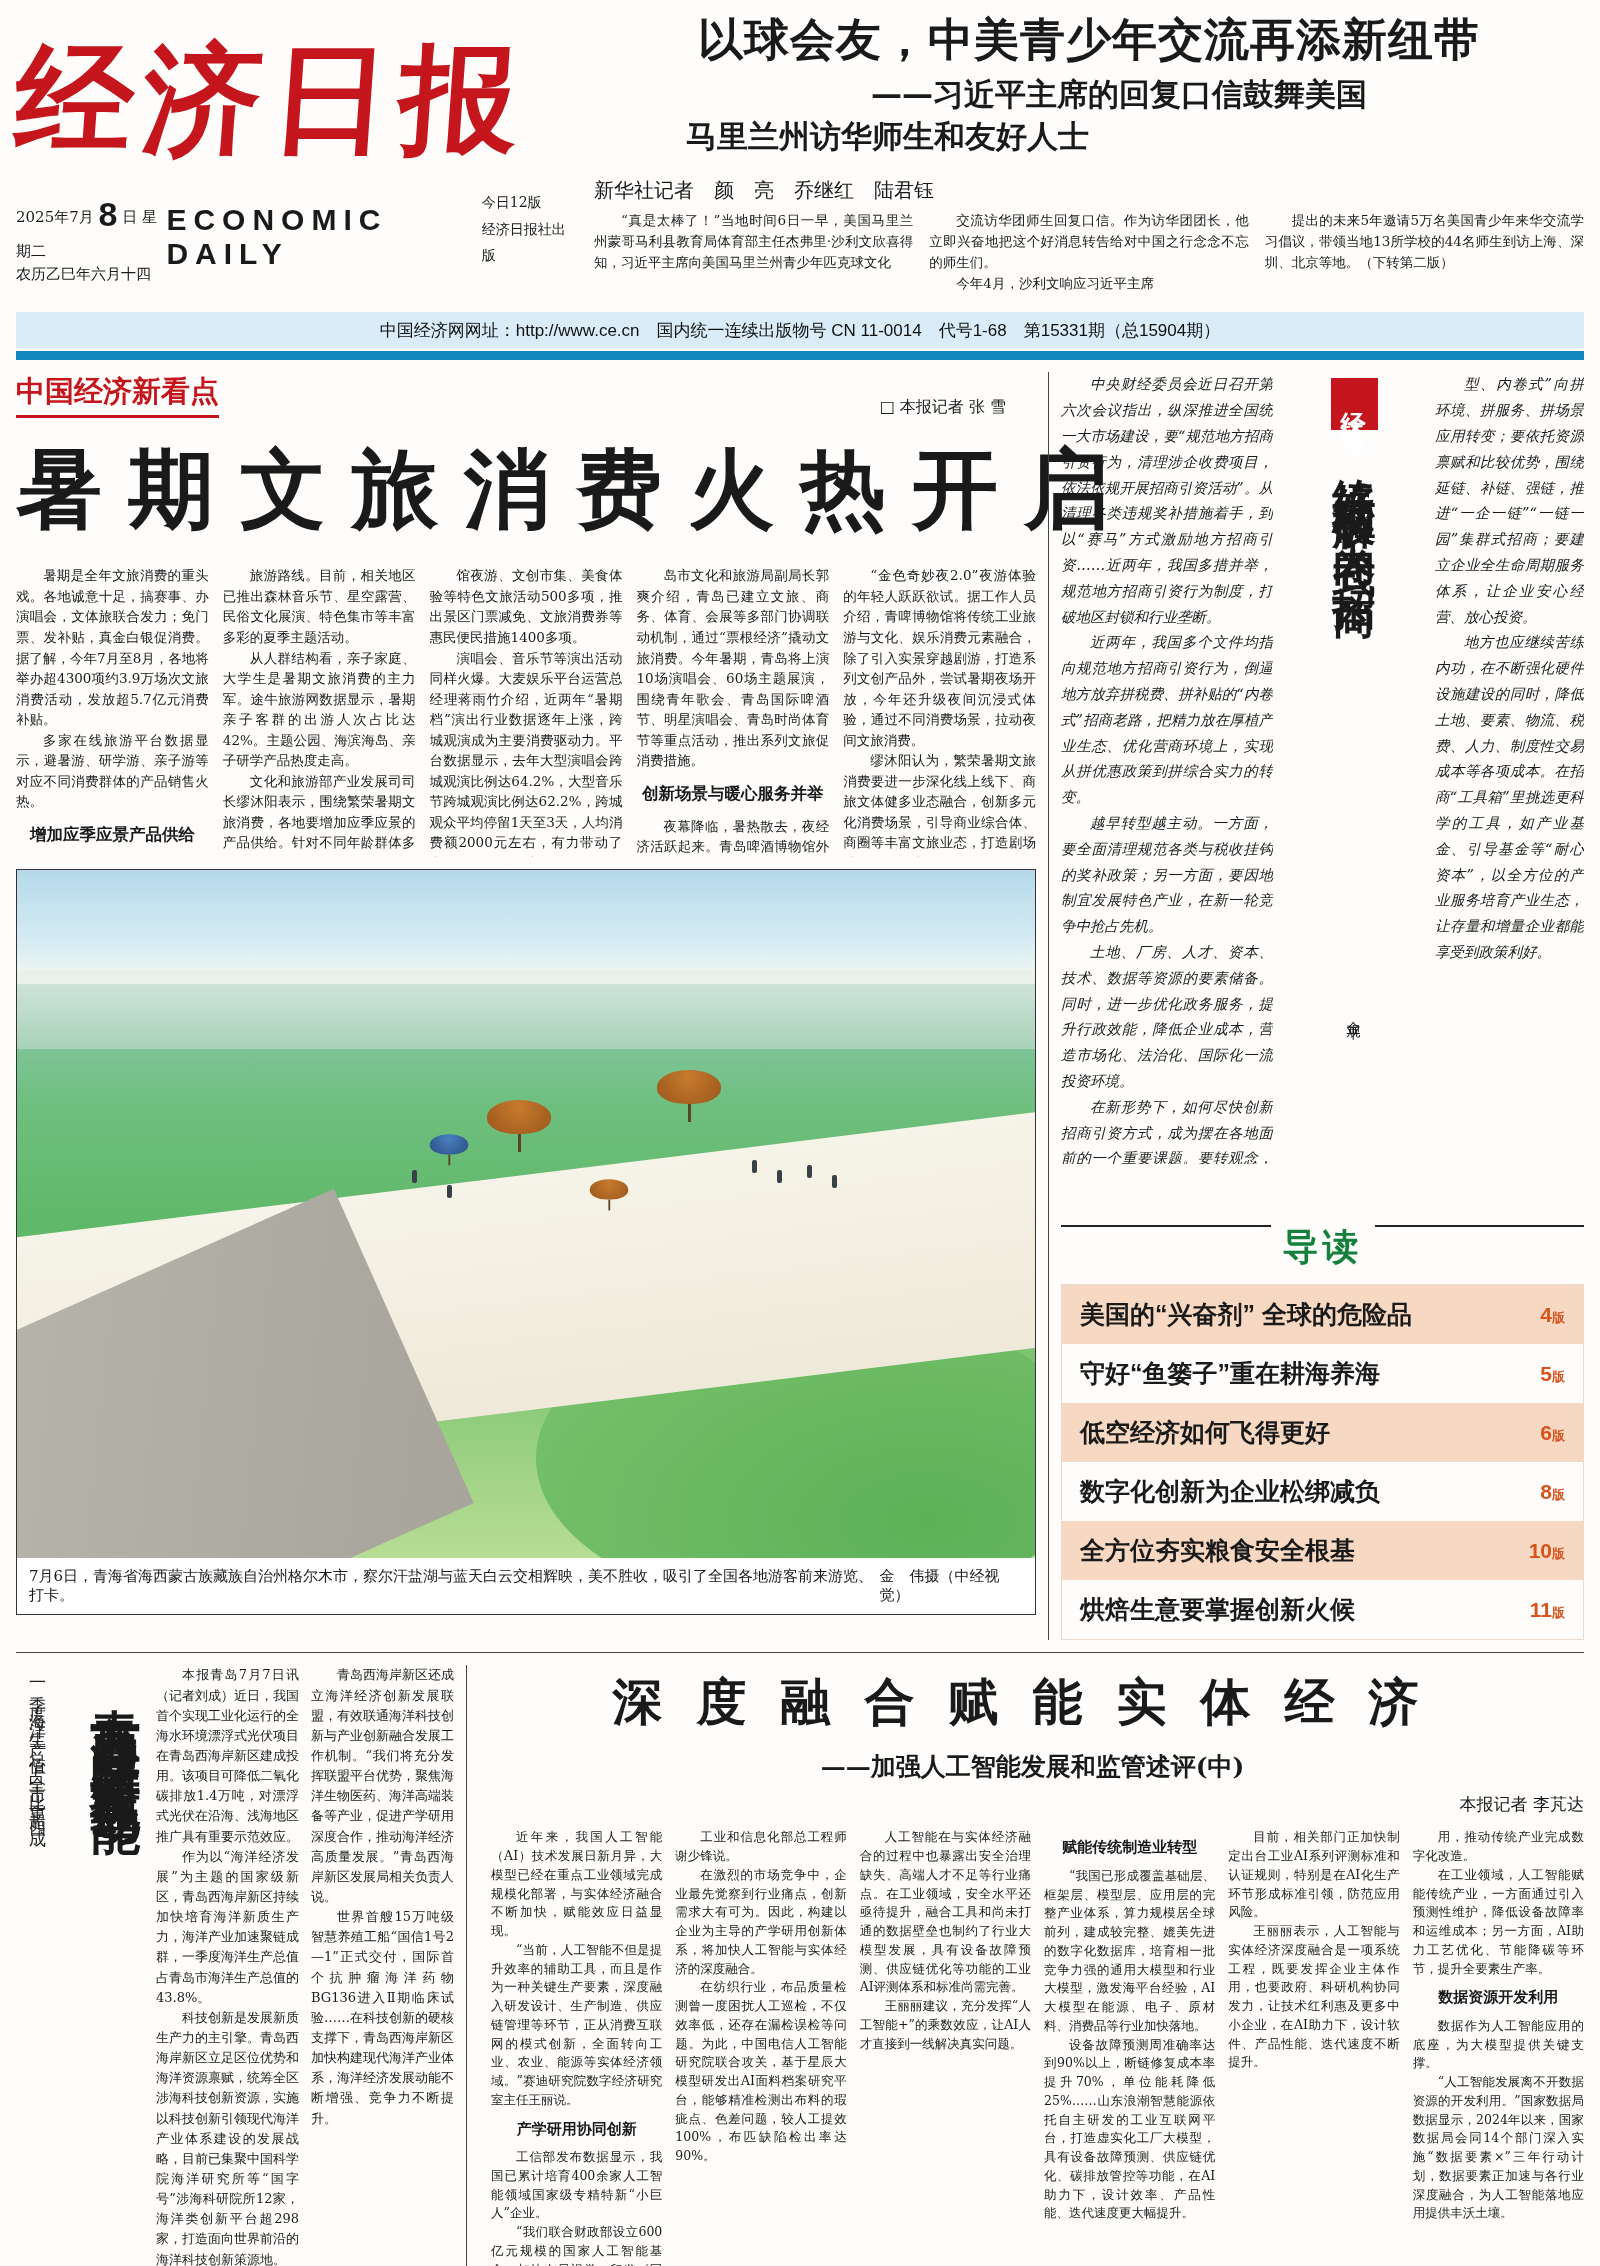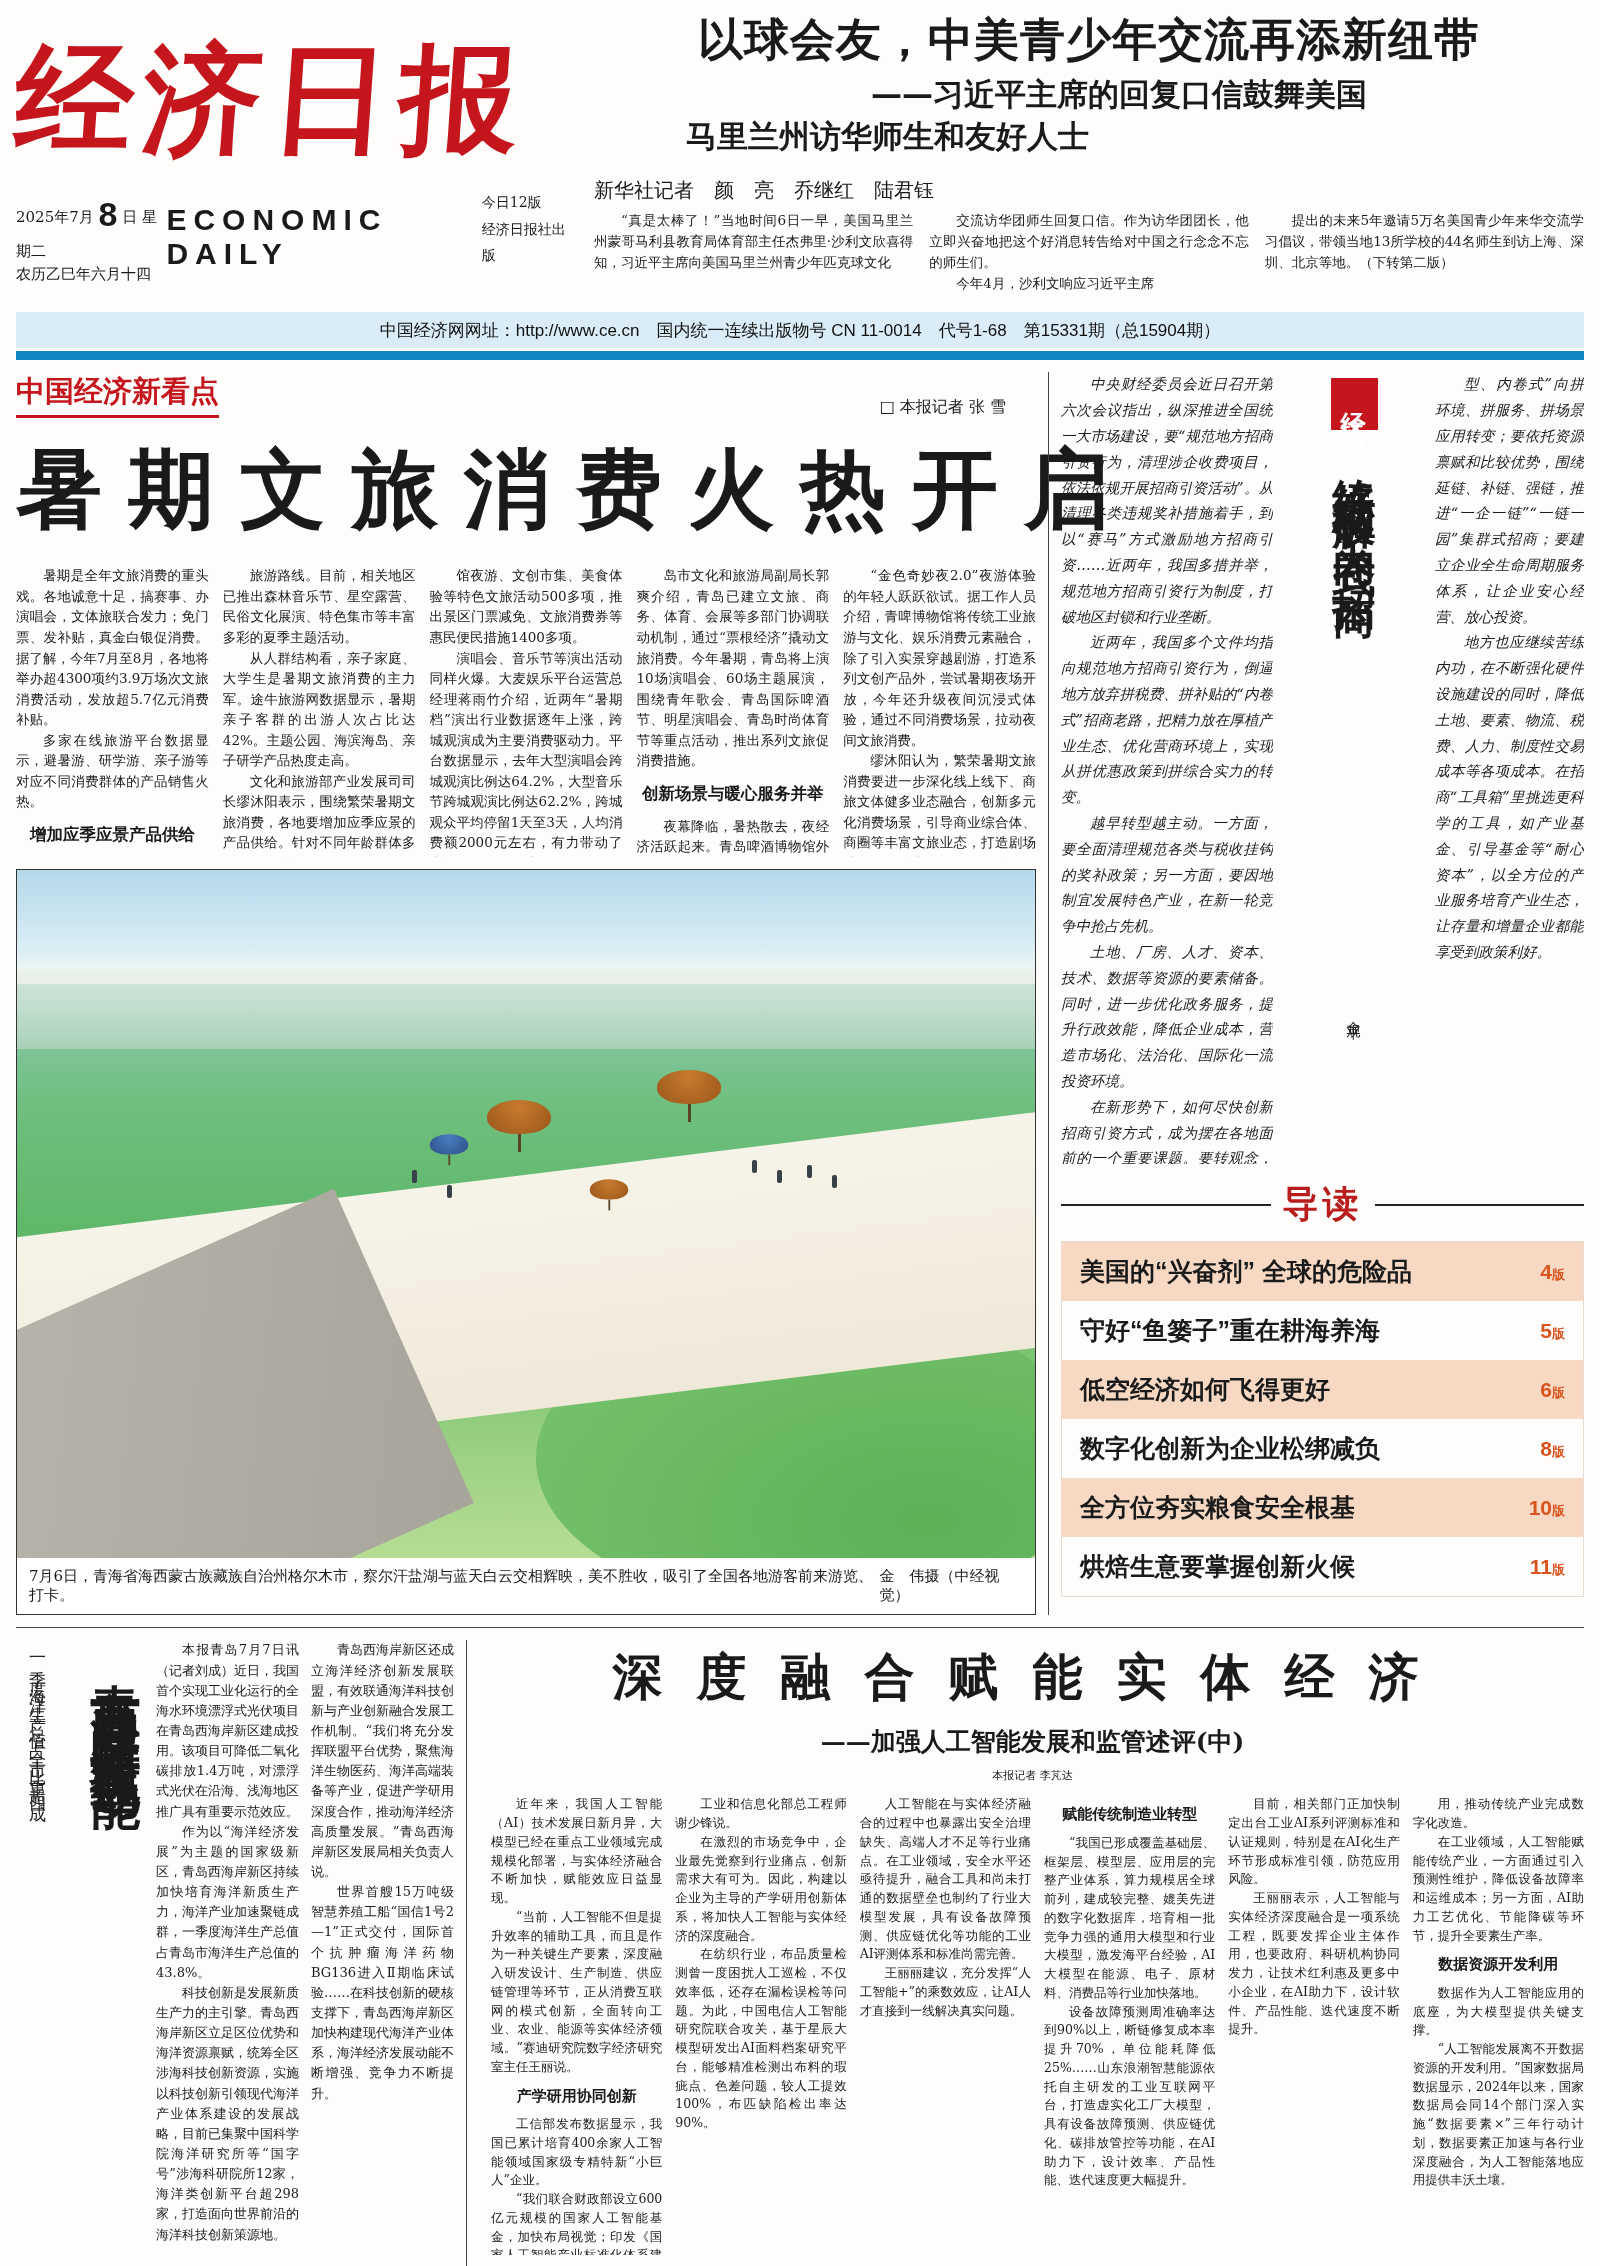--- a/index.html
+++ b/index.html
@@ -74,41 +74,41 @@
   .f-label{writing-mode:vertical-rl;background:#c4161c;color:#fff;font-size:25px;font-weight:bold;
            padding:14px 7px;letter-spacing:6px;font-family:"Liberation Sans",sans-serif;margin-top:6px;}
   .f-title{writing-mode:vertical-rl;font-size:43px;font-weight:900;letter-spacing:6px;line-height:1.25;
            margin-top:14px;font-family:"Liberation Sans",sans-serif;height:560px;}
   .f-author{writing-mode:vertical-rl;font-size:14px;margin-top:6px;letter-spacing:3px;}
   .f-colB{flex:1;min-width:0;}
   
   .guide{margin-top:16px;}
   .guide-head{display:flex;align-items:center;gap:12px;margin-bottom:12px;}
   .g-line{height:2px;background:#222;flex:1;}
-  .g-label{color:#b91c1c;font-size:36px;font-weight:900;letter-spacing:4px;font-family:"Liberation Sans",sans-serif;}
+  .g-label{color:#15803d;font-size:36px;font-weight:900;letter-spacing:4px;font-family:"Liberation Sans",sans-serif;margin-top:43px;}
   .guide-items{border:1px solid #eadbce;}
   .g-item{display:flex;justify-content:space-between;align-items:center;padding:13px 18px;}
   .g-item.hl{background:#f7d9c3;}
   .g-title{font-size:25px;font-weight:bold;font-family:"Liberation Sans",sans-serif;}
   .g-page{color:#d9531e;font-size:21px;font-weight:bold;font-family:"Liberation Sans",sans-serif;white-space:nowrap;}
   .g-page small{font-size:13px;}
   
   .row2{display:flex;border-top:1px solid #444;margin-top:12px;padding-top:12px;height:668px;overflow:hidden;}
   .qd{width:438px;flex:none;display:flex;gap:10px;}
   .qd-note{writing-mode:vertical-rl;font-size:17px;letter-spacing:9px;color:#222;padding-top:8px;width:34px;flex:none;}
   .qd-headline{writing-mode:vertical-rl;font-size:50px;font-weight:900;letter-spacing:8px;line-height:1.2;
                font-family:"Liberation Sans",sans-serif;width:86px;flex:none;padding-top:4px;}
   .qd-cols{flex:1;display:flex;gap:12px;min-width:0;}
   .qd-col{flex:1;font-size:13px;line-height:1.55;text-align:justify;overflow:hidden;}
   .qd-col p{margin:0;text-indent:2em;}
   .deep{flex:1;min-width:0;padding-left:2px;}
   .deep-headline{font-size:50px;font-weight:900;text-align:center;letter-spacing:34px;white-space:nowrap;
                  font-family:"DejaVu Serif",serif;margin-top:4px;}
   .deep-deck{text-align:center;font-size:25px;font-weight:bold;margin-top:14px;}
-  .deep-byline{text-align:center;font-size:11px;margin:10px 0 12px;}
+  .deep-byline{text-align:right;font-size:17px;margin:10px 0 12px;}
   .deep-cols{display:flex;gap:13px;height:460px;overflow:hidden;margin-left:10px;}
   .d-col{flex:1;font-size:12.5px;line-height:1.5;text-align:justify;overflow:hidden;min-width:0;}
   .d-col p{margin:0;text-indent:2em;}
   .d-sub{font-size:15px;font-weight:bold;text-align:center;margin:8px 0;font-family:"Liberation Sans",sans-serif;}
 </style>
 </head>
 <body>
 
 <div class="page">
 

